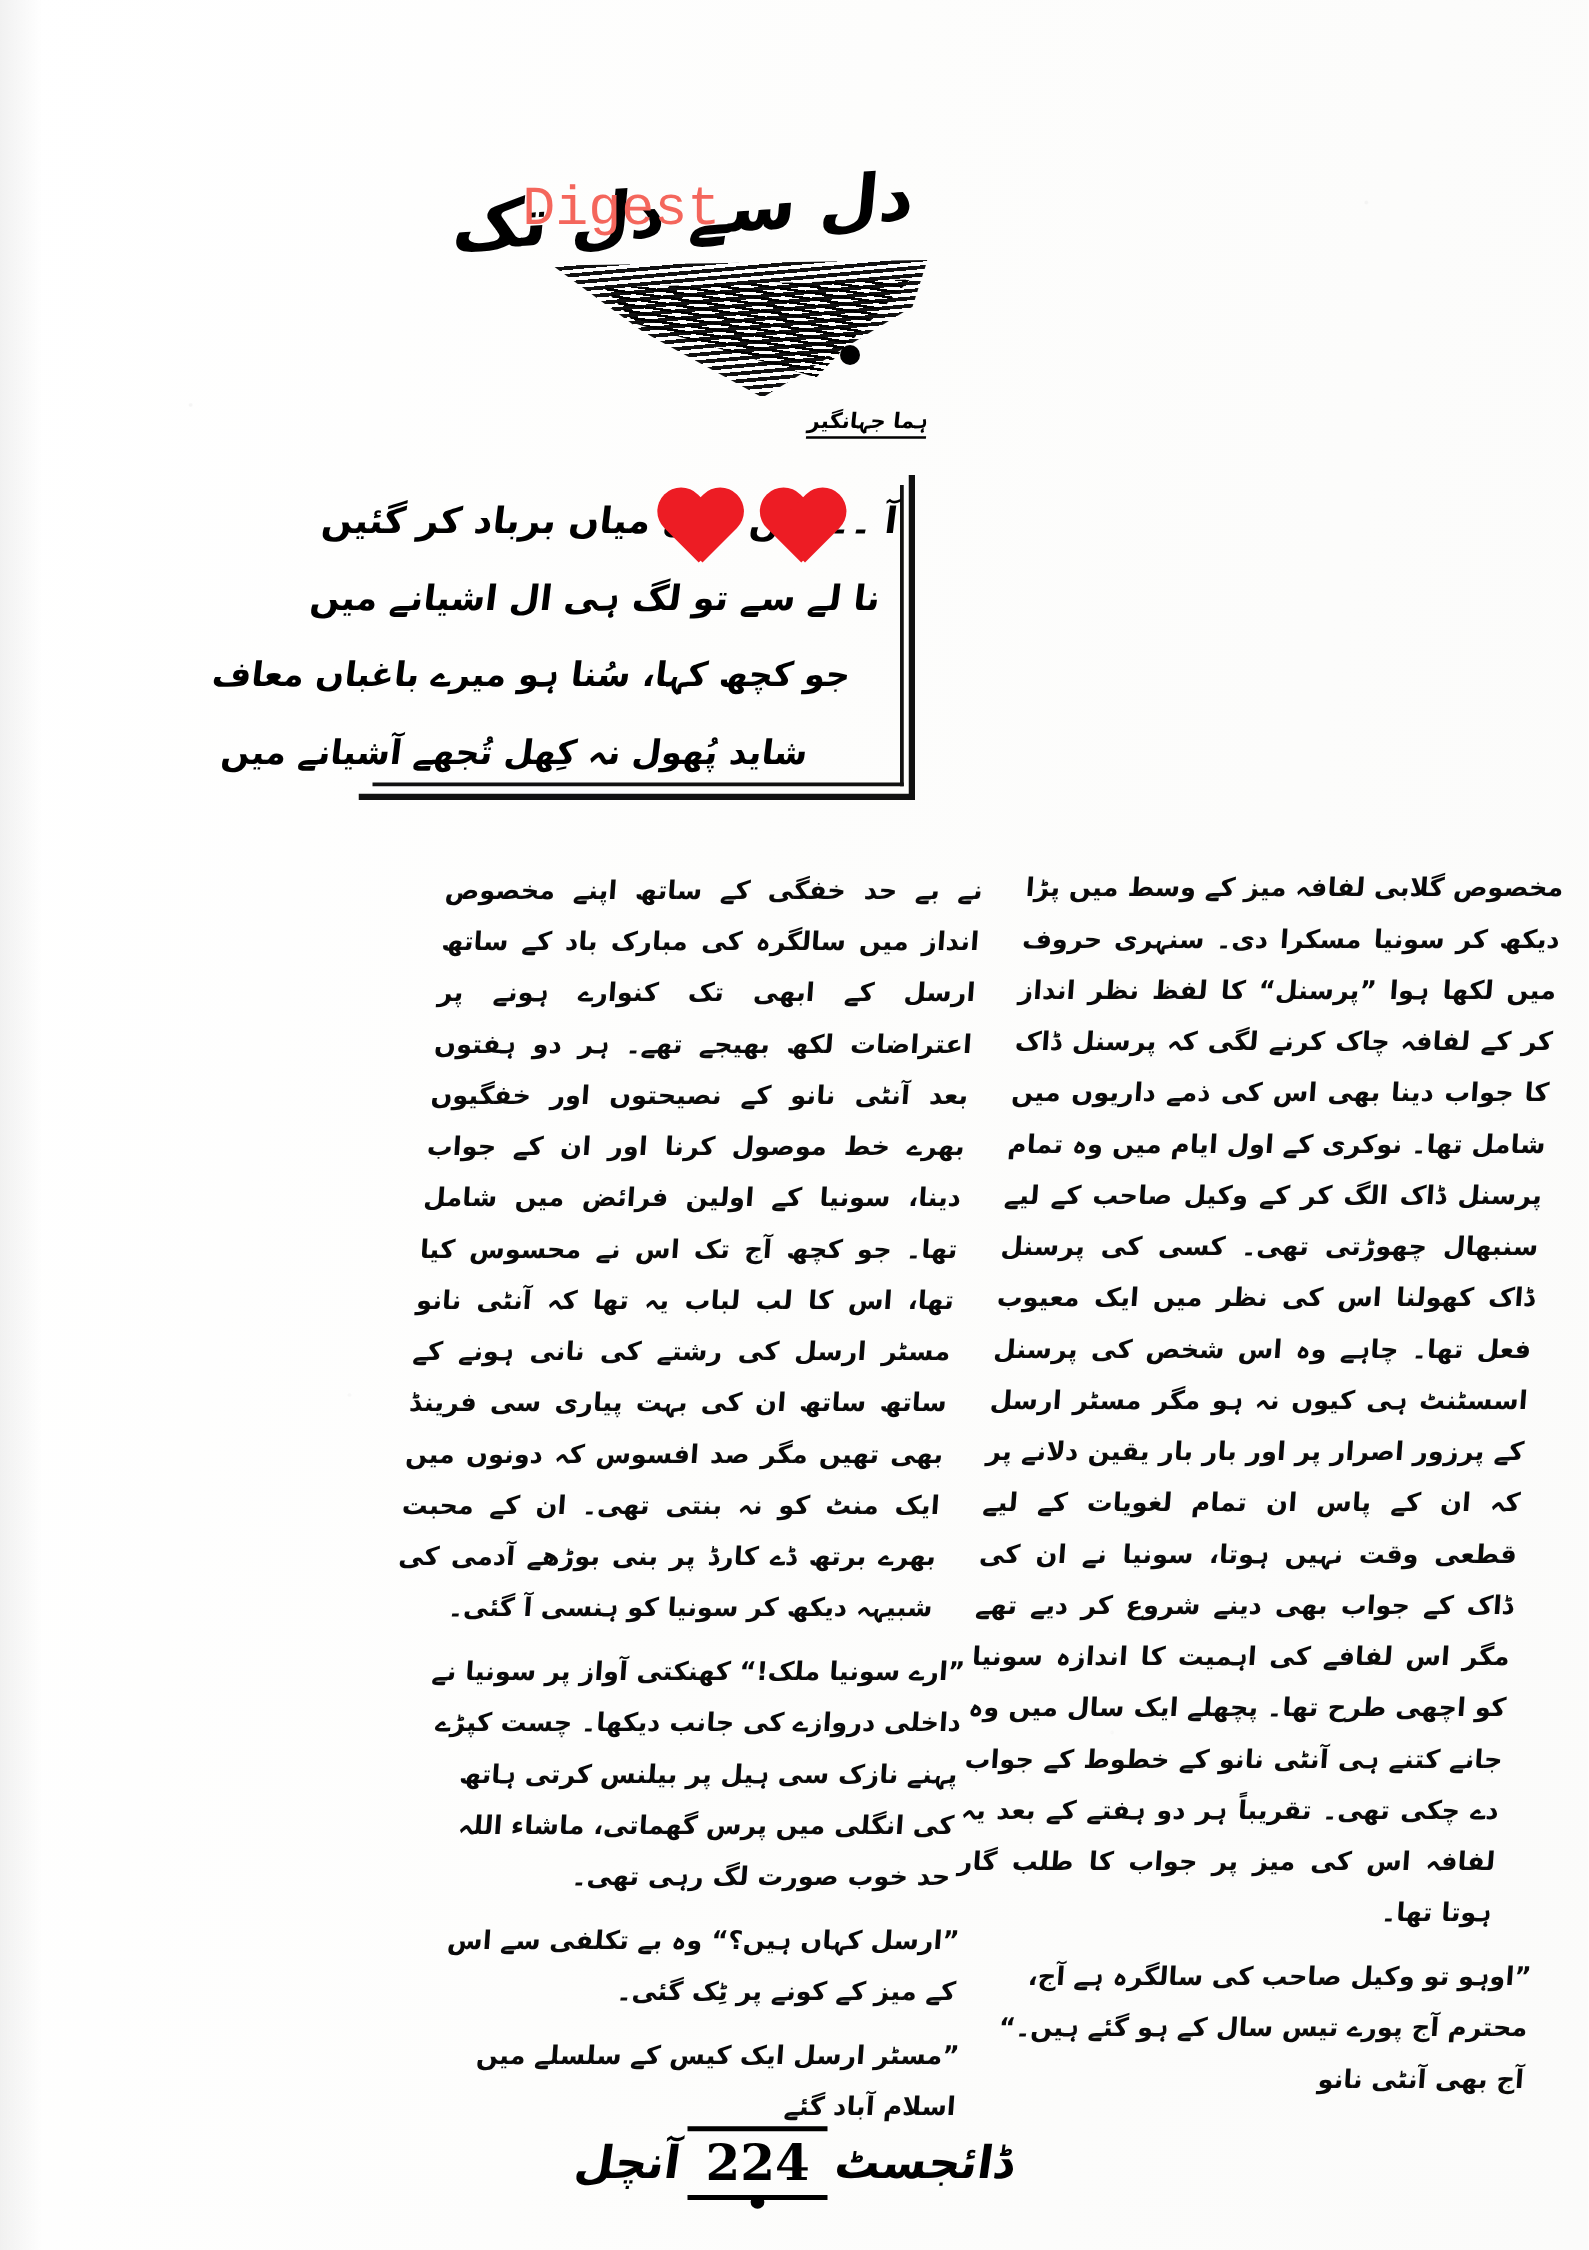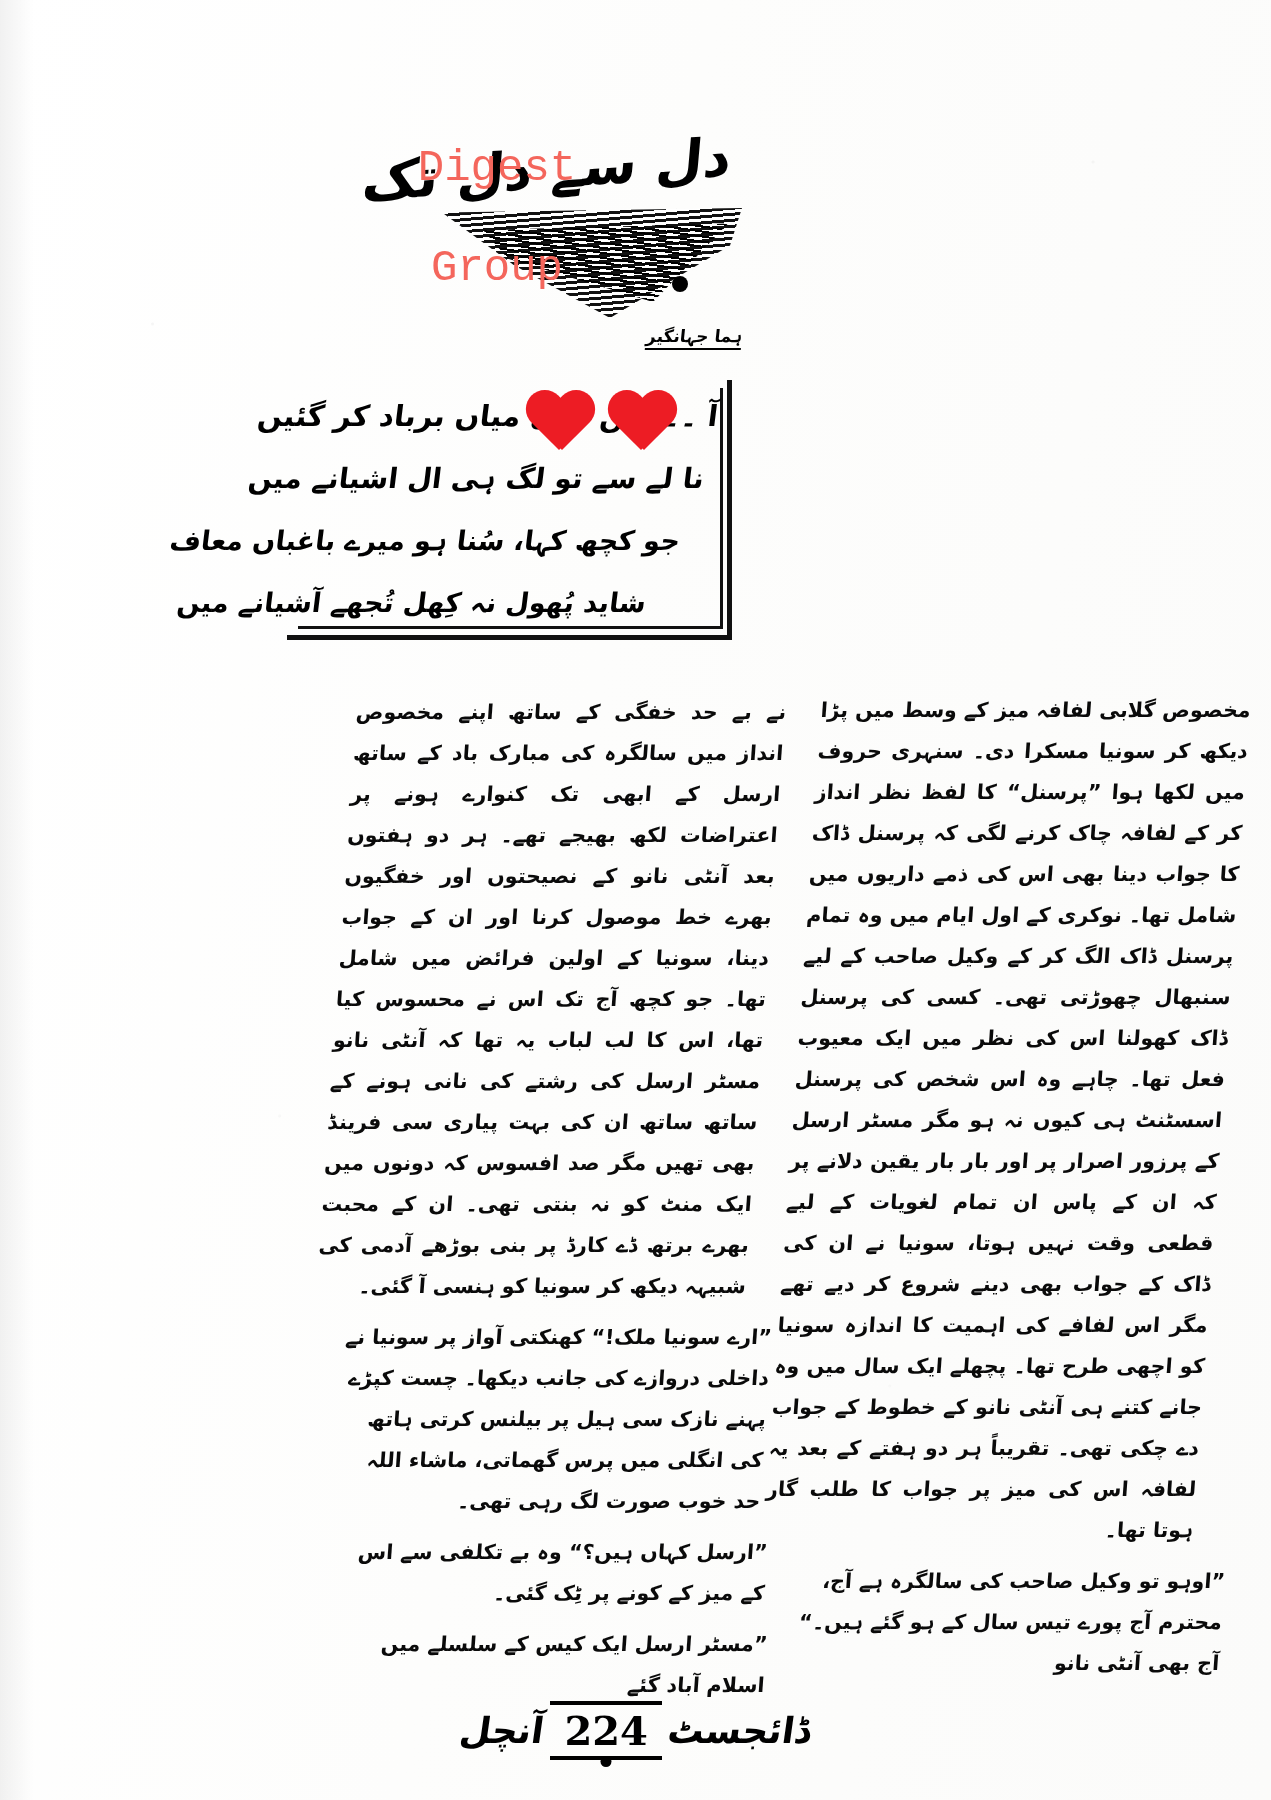--- a/index.html
+++ b/index.html
@@ -189,21 +189,20 @@
   </div>
 </div>
 
 <div class="hearts">
   <div class="heart"></div>
   <div class="heart"></div>
 </div>
 
 <div class="watermark">
   <div class="wm-line">Digest</div>
-  <div class="wm-line">Group</div>
 </div>
 
 <div class="body-wrap">
   <div class="col col-right">
     <p>مخصوص گلابی لفافہ میز کے وسط میں پڑا دیکھ کر سونیا مسکرا دی۔ سنہری حروف میں لکھا ہوا ”پرسنل“ کا لفظ نظر انداز کر کے لفافہ چاک کرنے لگی کہ پرسنل ڈاک کا جواب دینا بھی اس کی ذمے داریوں میں شامل تھا۔ نوکری کے اول ایام میں وہ تمام پرسنل ڈاک الگ کر کے وکیل صاحب کے لیے سنبھال چھوڑتی تھی۔ کسی کی پرسنل ڈاک کھولنا اس کی نظر میں ایک معیوب فعل تھا۔ چاہے وہ اس شخص کی پرسنل اسسٹنٹ ہی کیوں نہ ہو مگر مسٹر ارسل کے پرزور اصرار پر اور بار بار یقین دلانے پر کہ ان کے پاس ان تمام لغویات کے لیے قطعی وقت نہیں ہوتا، سونیا نے ان کی ڈاک کے جواب بھی دینے شروع کر دیے تھے مگر اس لفافے کی اہمیت کا اندازہ سونیا کو اچھی طرح تھا۔ پچھلے ایک سال میں وہ جانے کتنے ہی آنٹی نانو کے خطوط کے جواب دے چکی تھی۔ تقریباً ہر دو ہفتے کے بعد یہ لفافہ اس کی میز پر جواب کا طلب گار ہوتا تھا۔</p>
     <p class="dlg">”اوہو تو وکیل صاحب کی سالگرہ ہے آج، محترم آج پورے تیس سال کے ہو گئے ہیں۔“ آج بھی آنٹی نانو</p>
   </div>
   <div class="col col-left">
     <p>نے بے حد خفگی کے ساتھ اپنے مخصوص انداز میں سالگرہ کی مبارک باد کے ساتھ ارسل کے ابھی تک کنوارے ہونے پر اعتراضات لکھ بھیجے تھے۔ ہر دو ہفتوں بعد آنٹی نانو کے نصیحتوں اور خفگیوں بھرے خط موصول کرنا اور ان کے جواب دینا، سونیا کے اولین فرائض میں شامل تھا۔ جو کچھ آج تک اس نے محسوس کیا تھا، اس کا لب لباب یہ تھا کہ آنٹی نانو مسٹر ارسل کی رشتے کی نانی ہونے کے ساتھ ساتھ ان کی بہت پیاری سی فرینڈ بھی تھیں مگر صد افسوس کہ دونوں میں ایک منٹ کو نہ بنتی تھی۔ ان کے محبت بھرے برتھ ڈے کارڈ پر بنی بوڑھے آدمی کی شبیہہ دیکھ کر سونیا کو ہنسی آ گئی۔</p>
     <p class="dlg">”ارے سونیا ملک!“ کھنکتی آواز پر سونیا نے داخلی دروازے کی جانب دیکھا۔ چست کپڑے پہنے نازک سی ہیل پر بیلنس کرتی ہاتھ کی انگلی میں پرس گھماتی، ماشاء اللہ حد خوب صورت لگ رہی تھی۔</p>

